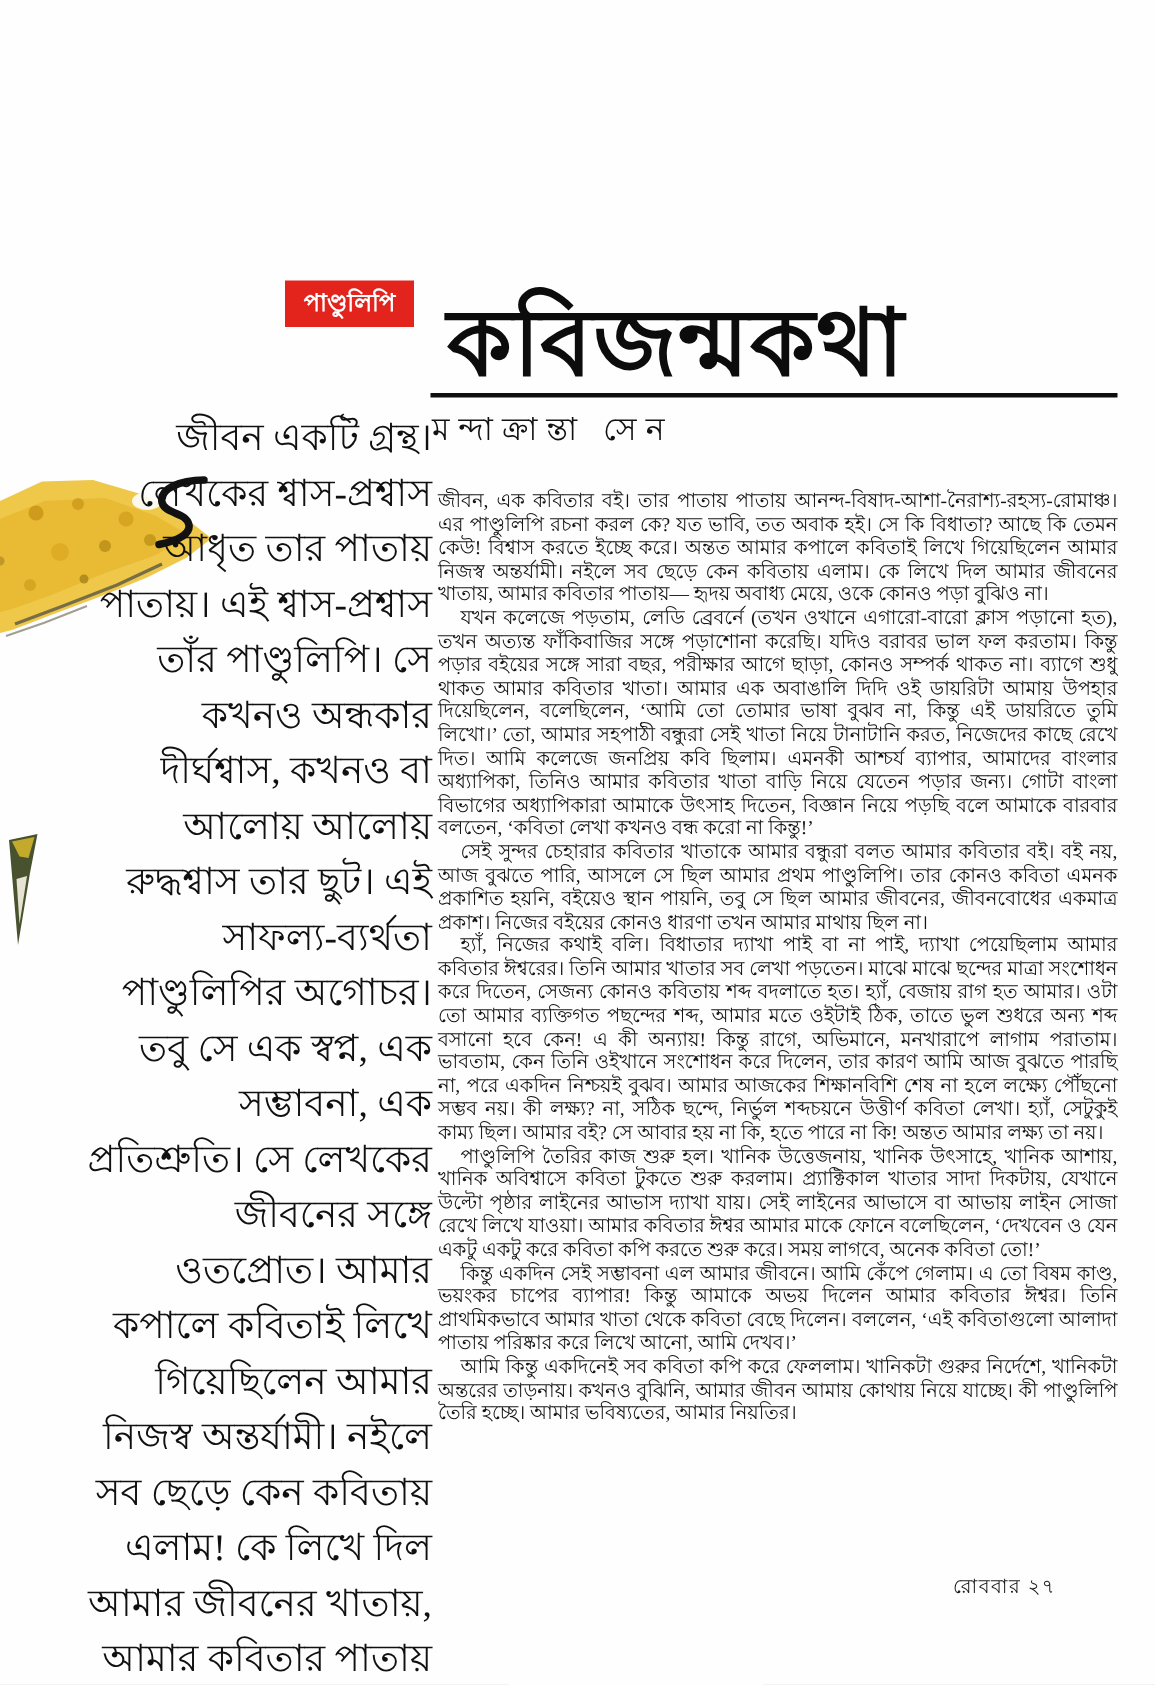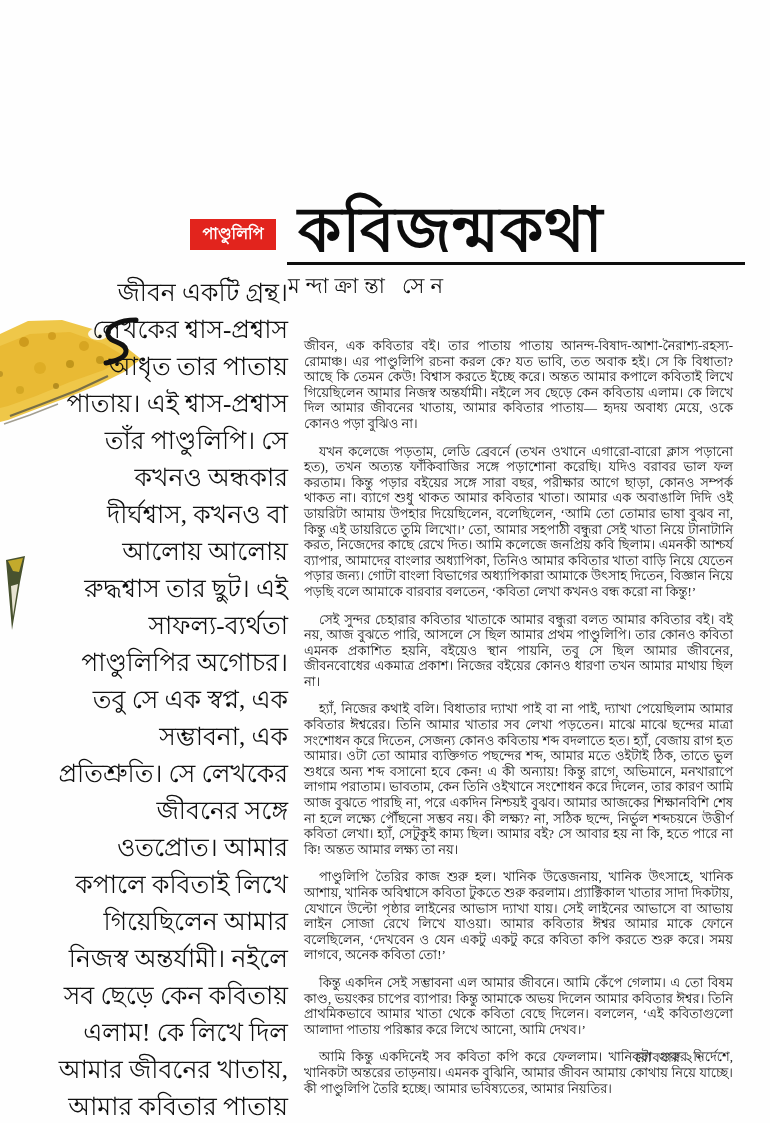--- a/index.html
+++ b/index.html
@@ -4,21 +4,21 @@
 <style>
   html,body{margin:0;padding:0;background:#e9e9e9;}
   .page{
     position:relative;width:770px;height:1123px;margin:0 auto;
     background:#fefefe;overflow:hidden;
     font-family:"Liberation Serif","DejaVu Serif",serif;
     color:#161616;
   }
   
   .badge{
-    position:absolute;left:190px;top:219px;width:86px;height:31px;
+    position:absolute;left:190px;top:187px;width:86px;height:31px;
     display:flex;align-items:center;justify-content:center;
     color:#fff;font-size:16px;font-weight:700;
     font-family:"Liberation Sans","DejaVu Sans",sans-serif;
     text-align:right;
   }
   .headline{
     position:absolute;left:286px;top:176px;width:460px;height:86px;
     font-size:62px;font-weight:800;line-height:84px;letter-spacing:1px;
     white-space:nowrap;color:#0c0c0c;
   }
@@ -35,21 +35,21 @@
   .pullquote{
     position:absolute;left:58px;top:274px;width:230px;height:776px;
     font-size:25px;line-height:37px;font-weight:500;text-align:right;
     color:#101010;
   }
   
   .bodycol{
     position:absolute;left:292px;top:326px;width:453px;height:716px;
     font-size:13px;line-height:15.6px;text-align:justify;color:#131313;
   }
-  .bodycol p{margin:12px;padding:0;}
+  .bodycol p{margin:0;padding:0;}
   .bodycol p + p{text-indent:15px;}
   
   .footer{
     position:absolute;right:66px;top:1048px;
     font-size:13px;color:#1a1a1a;letter-spacing:1px;
   }
   
   .smear{position:absolute;left:0;top:312px;width:150px;height:128px;}
   .fragment{position:absolute;left:3px;top:556px;width:28px;height:76px;}
 </style>
@@ -95,18 +95,18 @@
 
   <div class="pullquote">জীবন একটি গ্রন্থ। লেখকের শ্বাস-প্রশ্বাস আধৃত তার পাতায় পাতায়। এই শ্বাস-প্রশ্বাস তাঁর পাণ্ডুলিপি। সে কখনও অন্ধকার দীর্ঘশ্বাস, কখনও বা আলোয় আলোয় রুদ্ধশ্বাস তার ছুট। এই সাফল্য-ব্যর্থতা পাণ্ডুলিপির অগোচর। তবু সে এক স্বপ্ন, এক সম্ভাবনা, এক প্রতিশ্রুতি। সে লেখকের জীবনের সঙ্গে ওতপ্রোত। আমার কপালে কবিতাই লিখে গিয়েছিলেন আমার নিজস্ব অন্তর্যামী। নইলে সব ছেড়ে কেন কবিতায় এলাম! কে লিখে দিল আমার জীবনের খাতায়, আমার কবিতার পাতায়— হৃদয় অবাধ্য মেয়ে, ওকে কোনও পড়া বুঝিও না!</div>
 
   <div class="bodycol">
     <p>জীবন, এক কবিতার বই। তার পাতায় পাতায় আনন্দ-বিষাদ-আশা-নৈরাশ্য-রহস্য-রোমাঞ্চ। এর পাণ্ডুলিপি রচনা করল কে? যত ভাবি, তত অবাক হই। সে কি বিধাতা? আছে কি তেমন কেউ! বিশ্বাস করতে ইচ্ছে করে। অন্তত আমার কপালে কবিতাই লিখে গিয়েছিলেন আমার নিজস্ব অন্তর্যামী। নইলে সব ছেড়ে কেন কবিতায় এলাম। কে লিখে দিল আমার জীবনের খাতায়, আমার কবিতার পাতায়— হৃদয় অবাধ্য মেয়ে, ওকে কোনও পড়া বুঝিও না।</p>
     <p>যখন কলেজে পড়তাম, লেডি ব্রেবর্নে (তখন ওখানে এগারো-বারো ক্লাস পড়ানো হত), তখন অত্যন্ত ফাঁকিবাজির সঙ্গে পড়াশোনা করেছি। যদিও বরাবর ভাল ফল করতাম। কিন্তু পড়ার বইয়ের সঙ্গে সারা বছর, পরীক্ষার আগে ছাড়া, কোনও সম্পর্ক থাকত না। ব্যাগে শুধু থাকত আমার কবিতার খাতা। আমার এক অবাঙালি দিদি ওই ডায়রিটা আমায় উপহার দিয়েছিলেন, বলেছিলেন, ‘আমি তো তোমার ভাষা বুঝব না, কিন্তু এই ডায়রিতে তুমি লিখো।’ তো, আমার সহপাঠী বন্ধুরা সেই খাতা নিয়ে টানাটানি করত, নিজেদের কাছে রেখে দিত। আমি কলেজে জনপ্রিয় কবি ছিলাম। এমনকী আশ্চর্য ব্যাপার, আমাদের বাংলার অধ্যাপিকা, তিনিও আমার কবিতার খাতা বাড়ি নিয়ে যেতেন পড়ার জন্য। গোটা বাংলা বিভাগের অধ্যাপিকারা আমাকে উৎসাহ দিতেন, বিজ্ঞান নিয়ে পড়ছি বলে আমাকে বারবার বলতেন, ‘কবিতা লেখা কখনও বন্ধ করো না কিন্তু!’</p>
     <p>সেই সুন্দর চেহারার কবিতার খাতাকে আমার বন্ধুরা বলত আমার কবিতার বই। বই নয়, আজ বুঝতে পারি, আসলে সে ছিল আমার প্রথম পাণ্ডুলিপি। তার কোনও কবিতা এমনক প্রকাশিত হয়নি, বইয়েও স্থান পায়নি, তবু সে ছিল আমার জীবনের, জীবনবোধের একমাত্র প্রকাশ। নিজের বইয়ের কোনও ধারণা তখন আমার মাথায় ছিল না।</p>
     <p>হ্যাঁ, নিজের কথাই বলি। বিধাতার দ্যাখা পাই বা না পাই, দ্যাখা পেয়েছিলাম আমার কবিতার ঈশ্বরের। তিনি আমার খাতার সব লেখা পড়তেন। মাঝে মাঝে ছন্দের মাত্রা সংশোধন করে দিতেন, সেজন্য কোনও কবিতায় শব্দ বদলাতে হত। হ্যাঁ, বেজায় রাগ হত আমার। ওটা তো আমার ব্যক্তিগত পছন্দের শব্দ, আমার মতে ওইটাই ঠিক, তাতে ভুল শুধরে অন্য শব্দ বসানো হবে কেন! এ কী অন্যায়! কিন্তু রাগে, অভিমানে, মনখারাপে লাগাম পরাতাম। ভাবতাম, কেন তিনি ওইখানে সংশোধন করে দিলেন, তার কারণ আমি আজ বুঝতে পারছি না, পরে একদিন নিশ্চয়ই বুঝব। আমার আজকের শিক্ষানবিশি শেষ না হলে লক্ষ্যে পৌঁছনো সম্ভব নয়। কী লক্ষ্য? না, সঠিক ছন্দে, নির্ভুল শব্দচয়নে উত্তীর্ণ কবিতা লেখা। হ্যাঁ, সেটুকুই কাম্য ছিল। আমার বই? সে আবার হয় না কি, হতে পারে না কি! অন্তত আমার লক্ষ্য তা নয়।</p>
     <p>পাণ্ডুলিপি তৈরির কাজ শুরু হল। খানিক উত্তেজনায়, খানিক উৎসাহে, খানিক আশায়, খানিক অবিশ্বাসে কবিতা টুকতে শুরু করলাম। প্র্যাক্টিকাল খাতার সাদা দিকটায়, যেখানে উল্টো পৃষ্ঠার লাইনের আভাস দ্যাখা যায়। সেই লাইনের আভাসে বা আভায় লাইন সোজা রেখে লিখে যাওয়া। আমার কবিতার ঈশ্বর আমার মাকে ফোনে বলেছিলেন, ‘দেখবেন ও যেন একটু একটু করে কবিতা কপি করতে শুরু করে। সময় লাগবে, অনেক কবিতা তো!’</p>
     <p>কিন্তু একদিন সেই সম্ভাবনা এল আমার জীবনে। আমি কেঁপে গেলাম। এ তো বিষম কাণ্ড, ভয়ংকর চাপের ব্যাপার! কিন্তু আমাকে অভয় দিলেন আমার কবিতার ঈশ্বর। তিনি প্রাথমিকভাবে আমার খাতা থেকে কবিতা বেছে দিলেন। বললেন, ‘এই কবিতাগুলো আলাদা পাতায় পরিষ্কার করে লিখে আনো, আমি দেখব।’</p>
-    <p>আমি কিন্তু একদিনেই সব কবিতা কপি করে ফেললাম। খানিকটা গুরুর নির্দেশে, খানিকটা অন্তরের তাড়নায়। এমনক বুঝিনি, আমার জীবন আমায় কোথায় নিয়ে যাচ্ছে। কী পাণ্ডুলিপি তৈরি হচ্ছে। আমার ভবিষ্যতের, আমার নিয়তির।</p>
+    <p>আমি কিন্তু একদিনেই সব কবিতা কপি করে ফেললাম। খানিকটা গুরুর নির্দেশে, খানিকটা অন্তরের তাড়নায়। কখনও বুঝিনি, আমার জীবন আমায় কোথায় নিয়ে যাচ্ছে। কী পাণ্ডুলিপি তৈরি হচ্ছে। আমার ভবিষ্যতের, আমার নিয়তির।</p>
   </div>
 
   <div class="footer">রোববার ২৭</div>
 
 </div>
 
 </body></html>

